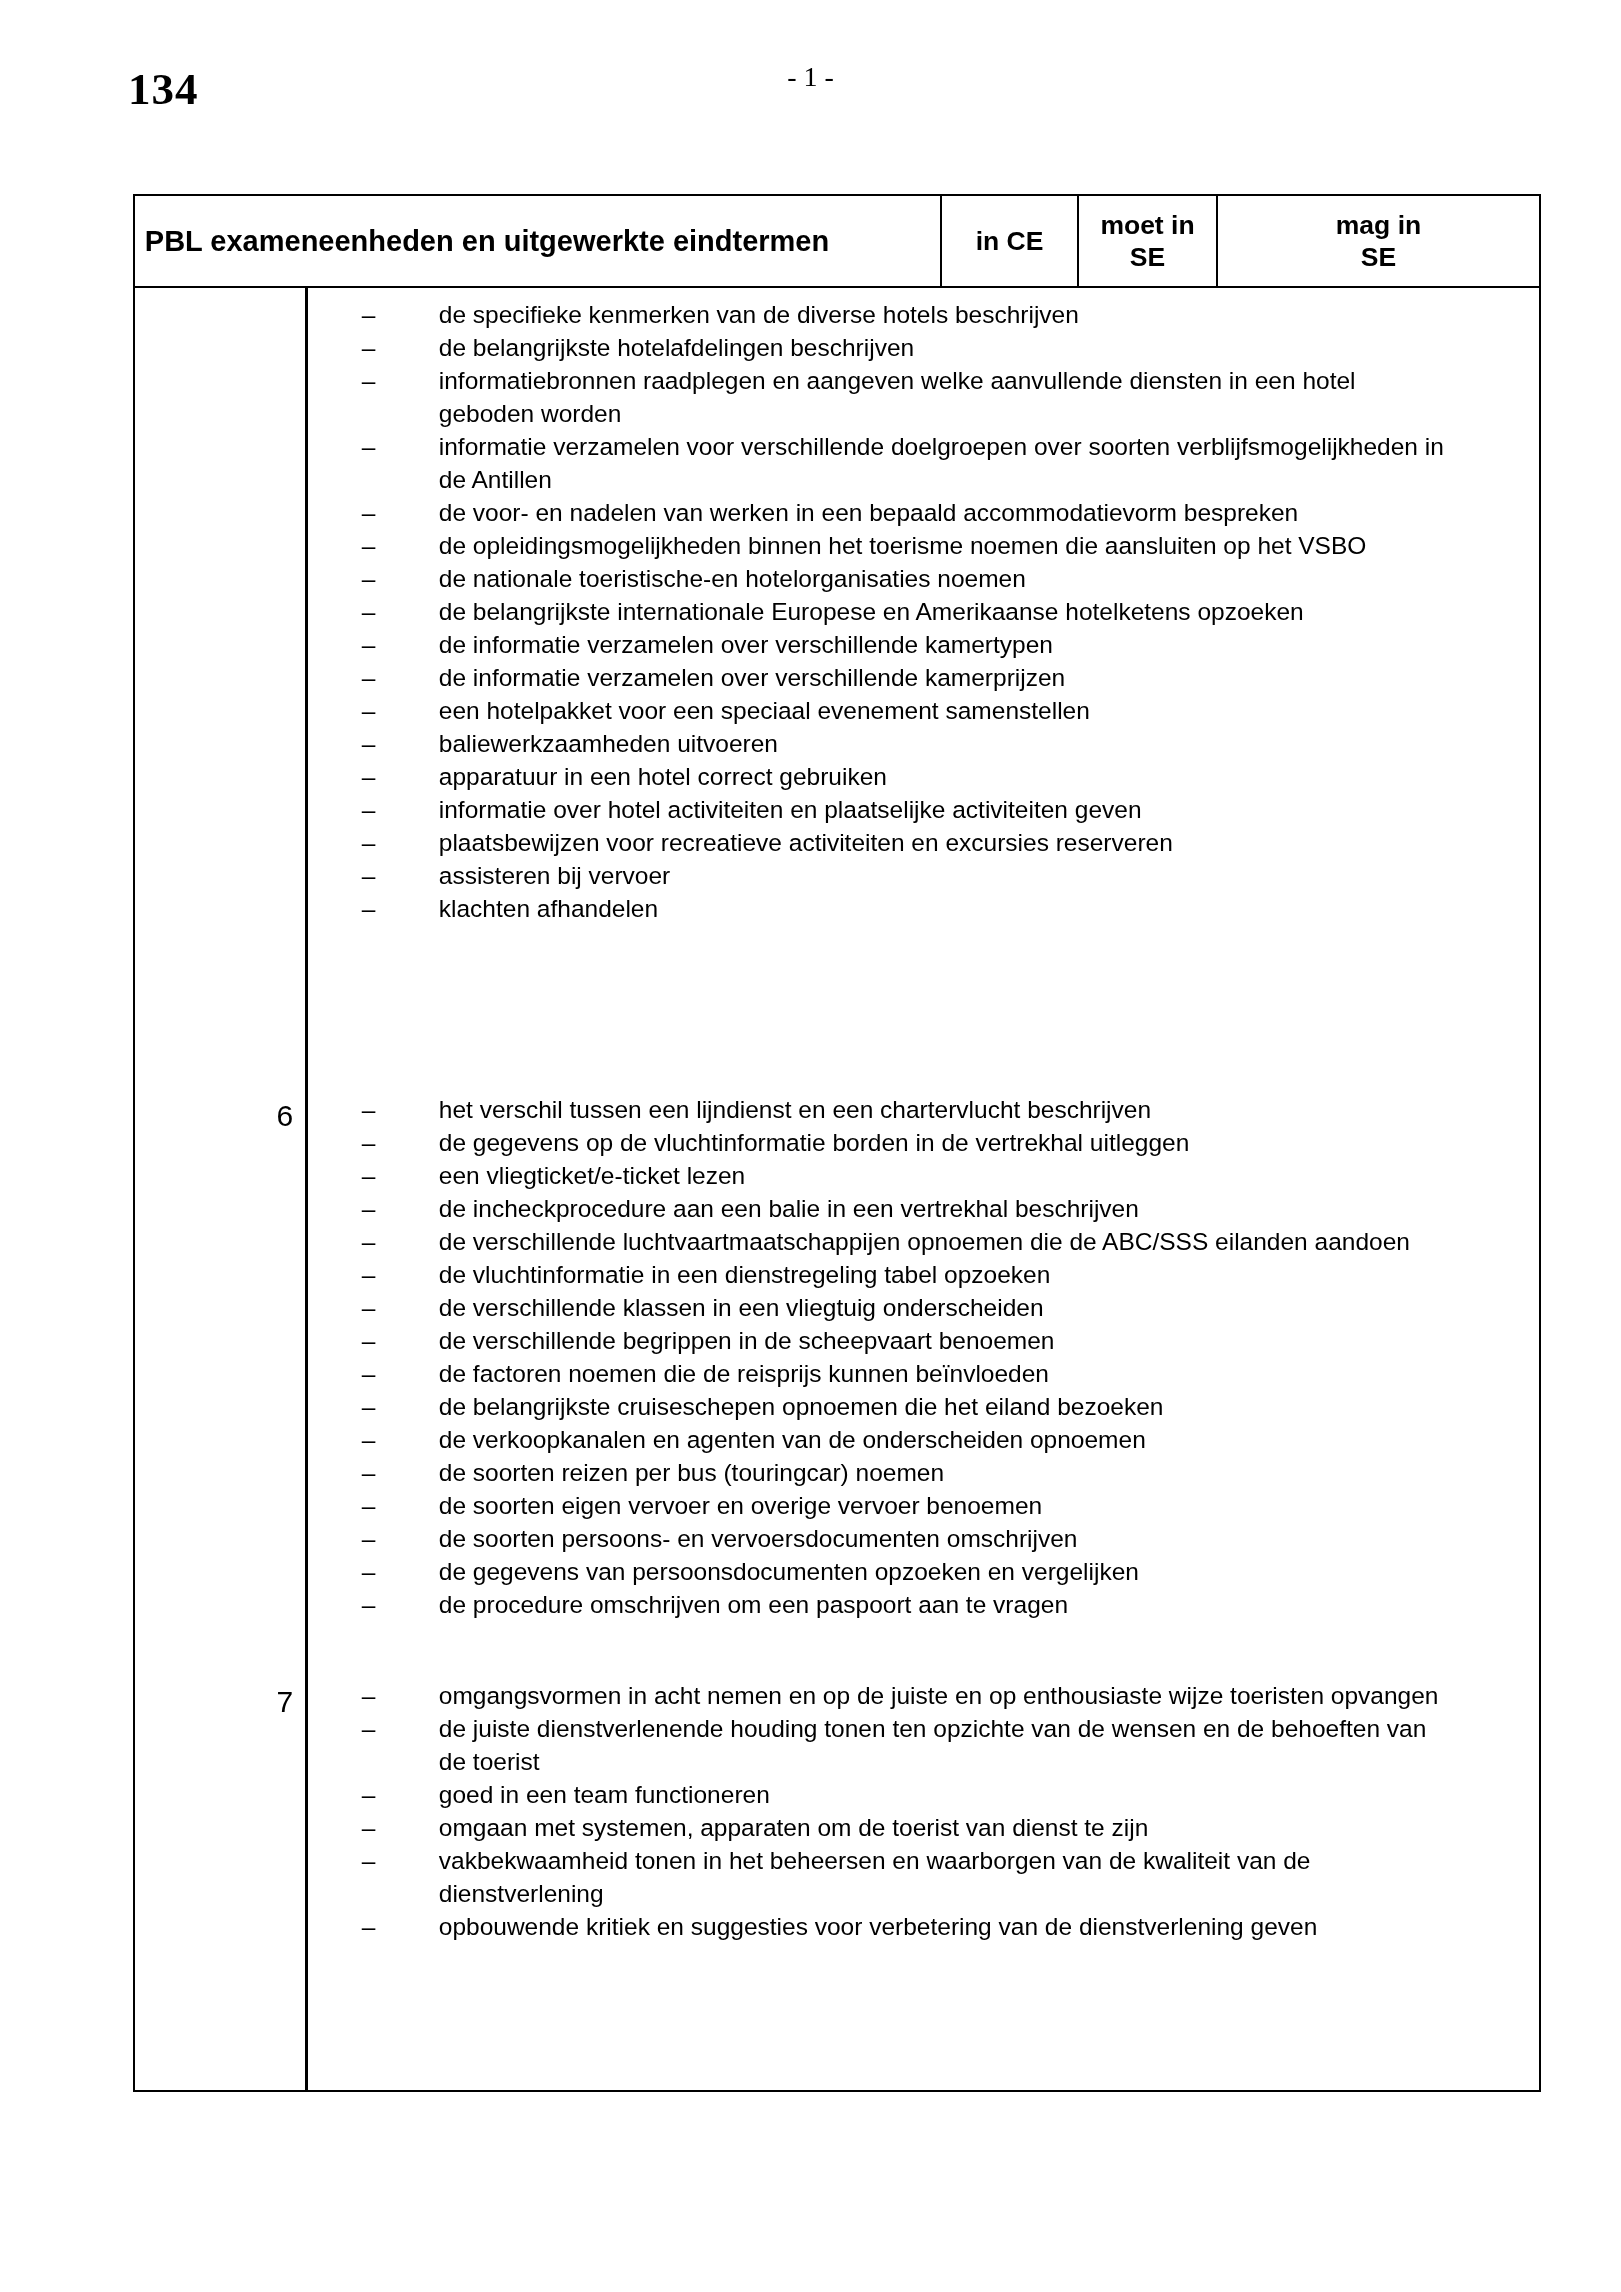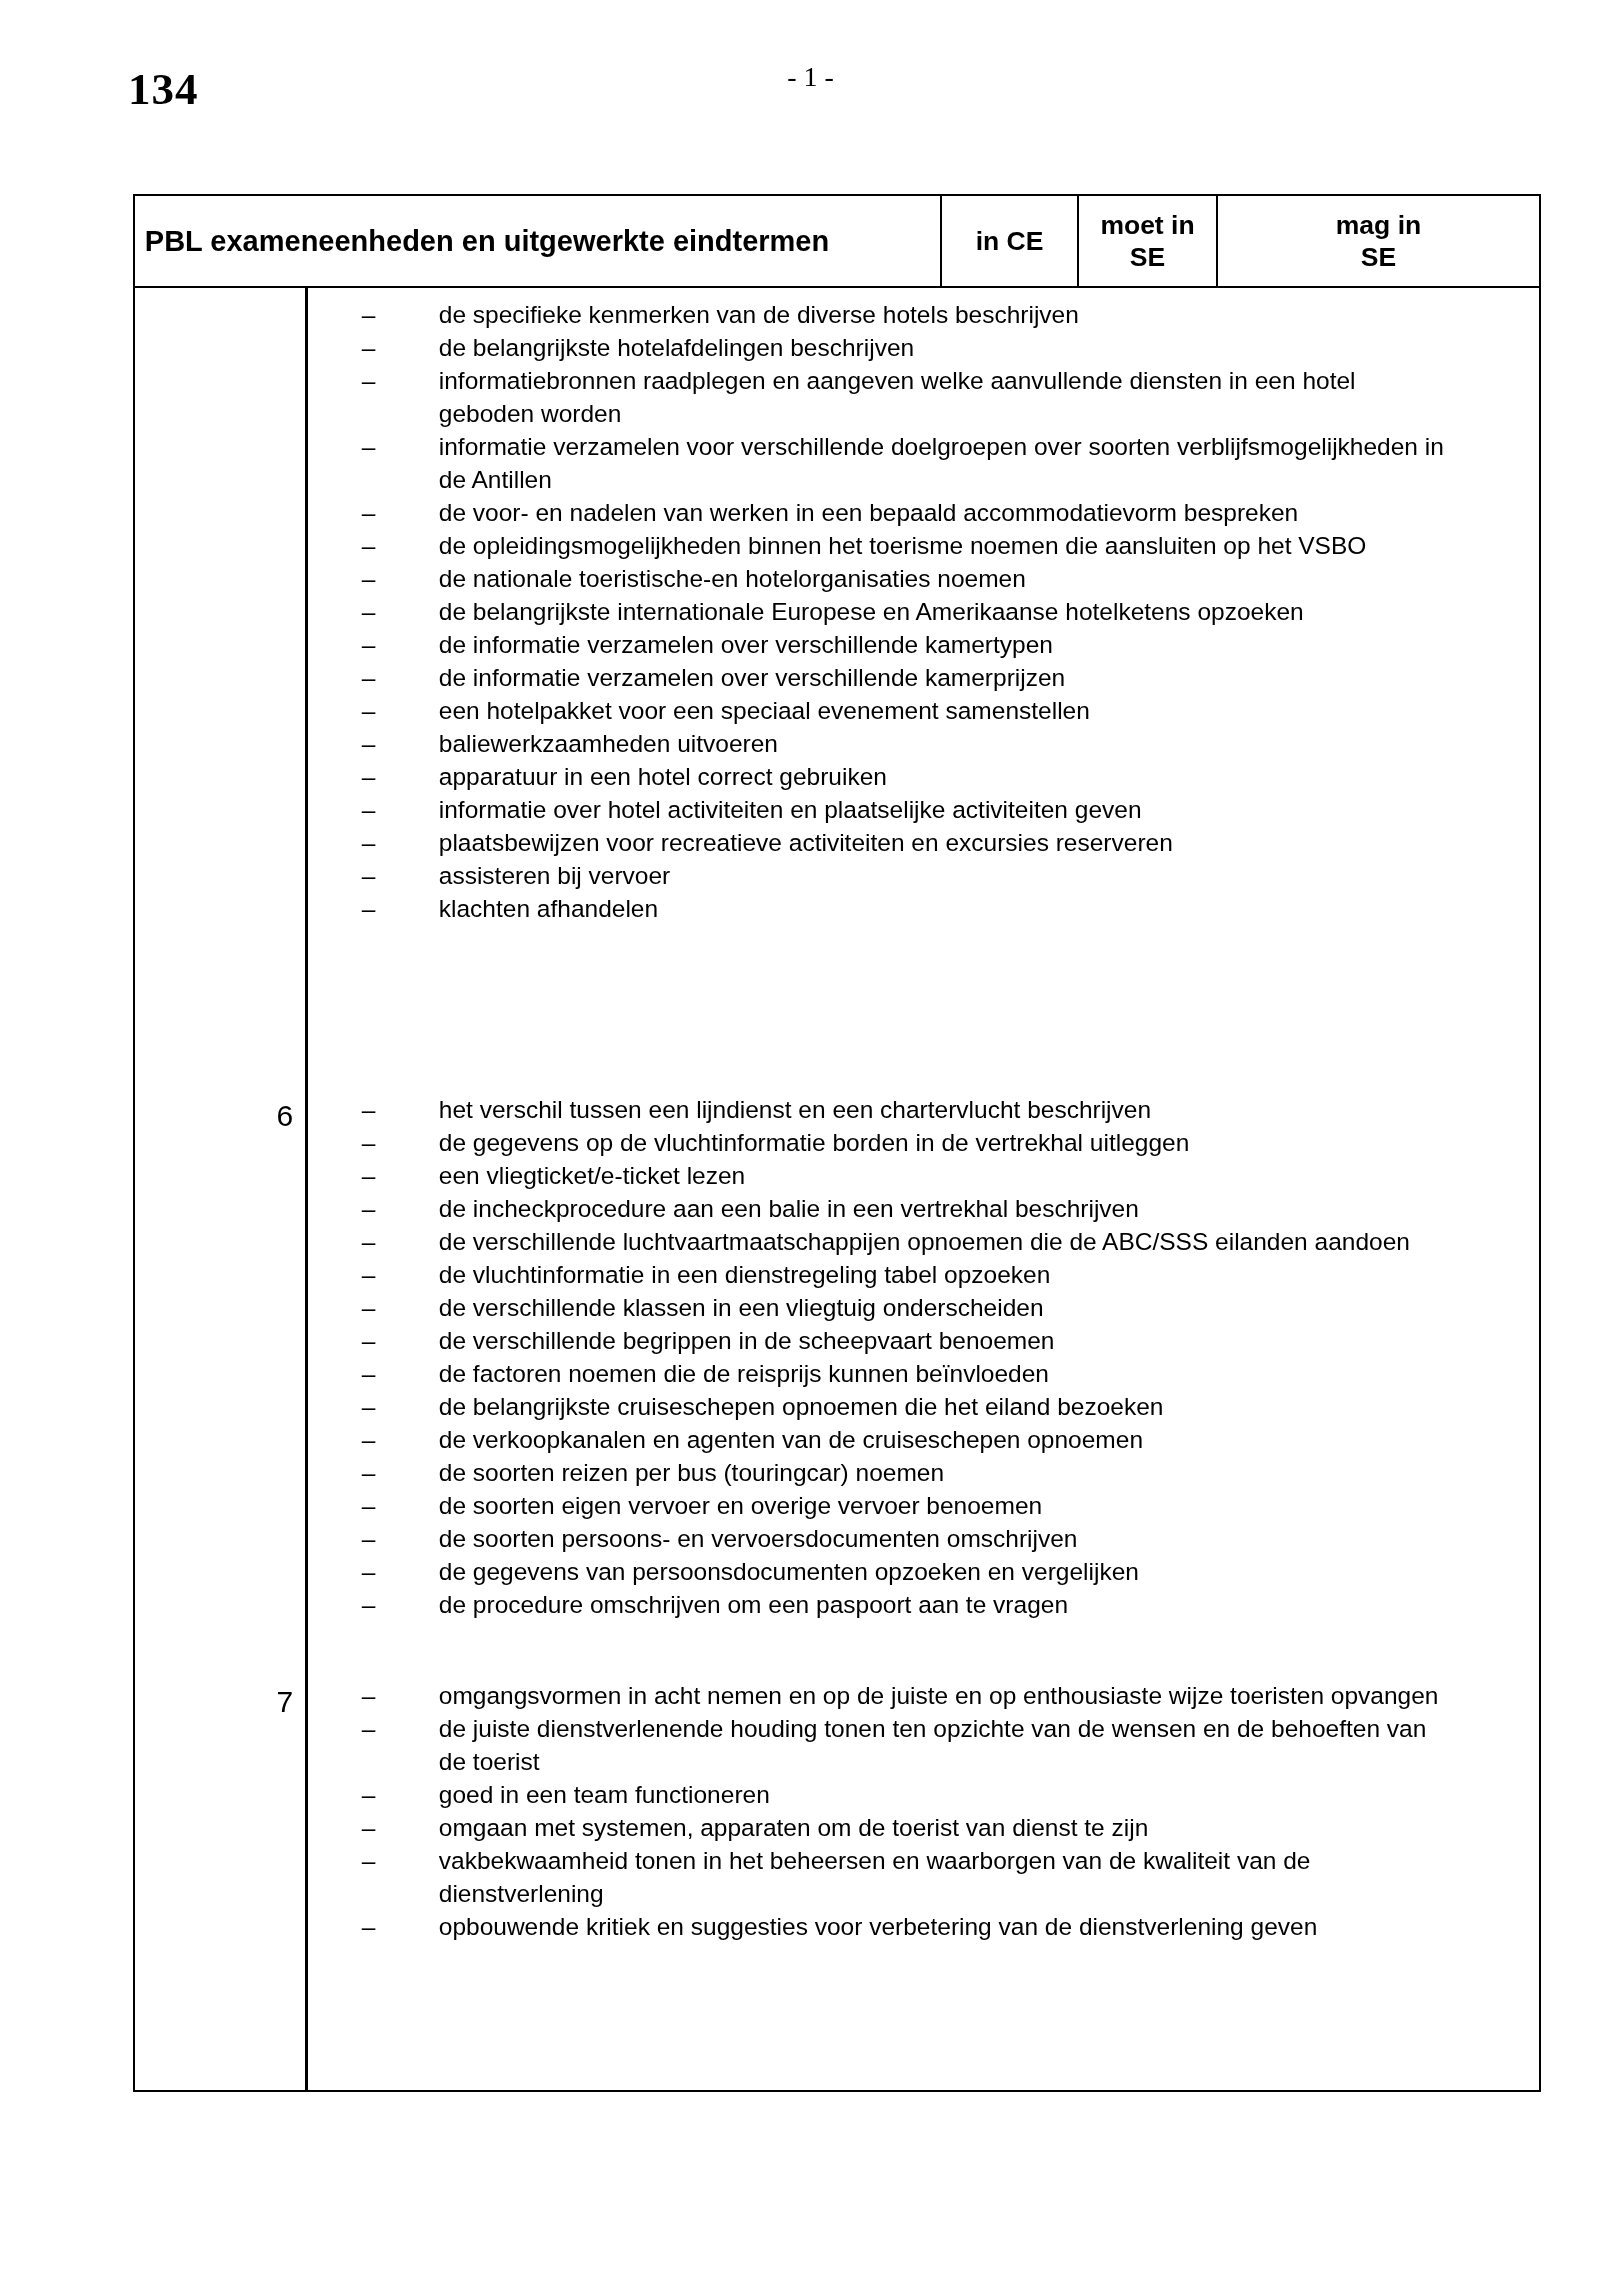--- a/index.html
+++ b/index.html
@@ -203,21 +203,21 @@
             <div class="item">
     <span class="item-dash">–</span>
     <span class="item-text">de factoren noemen die de reisprijs kunnen beïnvloeden</span>
   </div>
             <div class="item">
     <span class="item-dash">–</span>
     <span class="item-text">de belangrijkste cruiseschepen opnoemen die het eiland bezoeken</span>
   </div>
             <div class="item">
     <span class="item-dash">–</span>
-    <span class="item-text">de verkoopkanalen en agenten van de cruiseschepen opnoemen</span>
+    <span class="item-text">de verkoopkanalen en agenten van de onderscheiden opnoemen</span>
   </div>
             <div class="item">
     <span class="item-dash">–</span>
     <span class="item-text">de soorten reizen per bus (touringcar) noemen</span>
   </div>
             <div class="item">
     <span class="item-dash">–</span>
     <span class="item-text">de soorten eigen vervoer en overige vervoer benoemen</span>
   </div>
             <div class="item">

